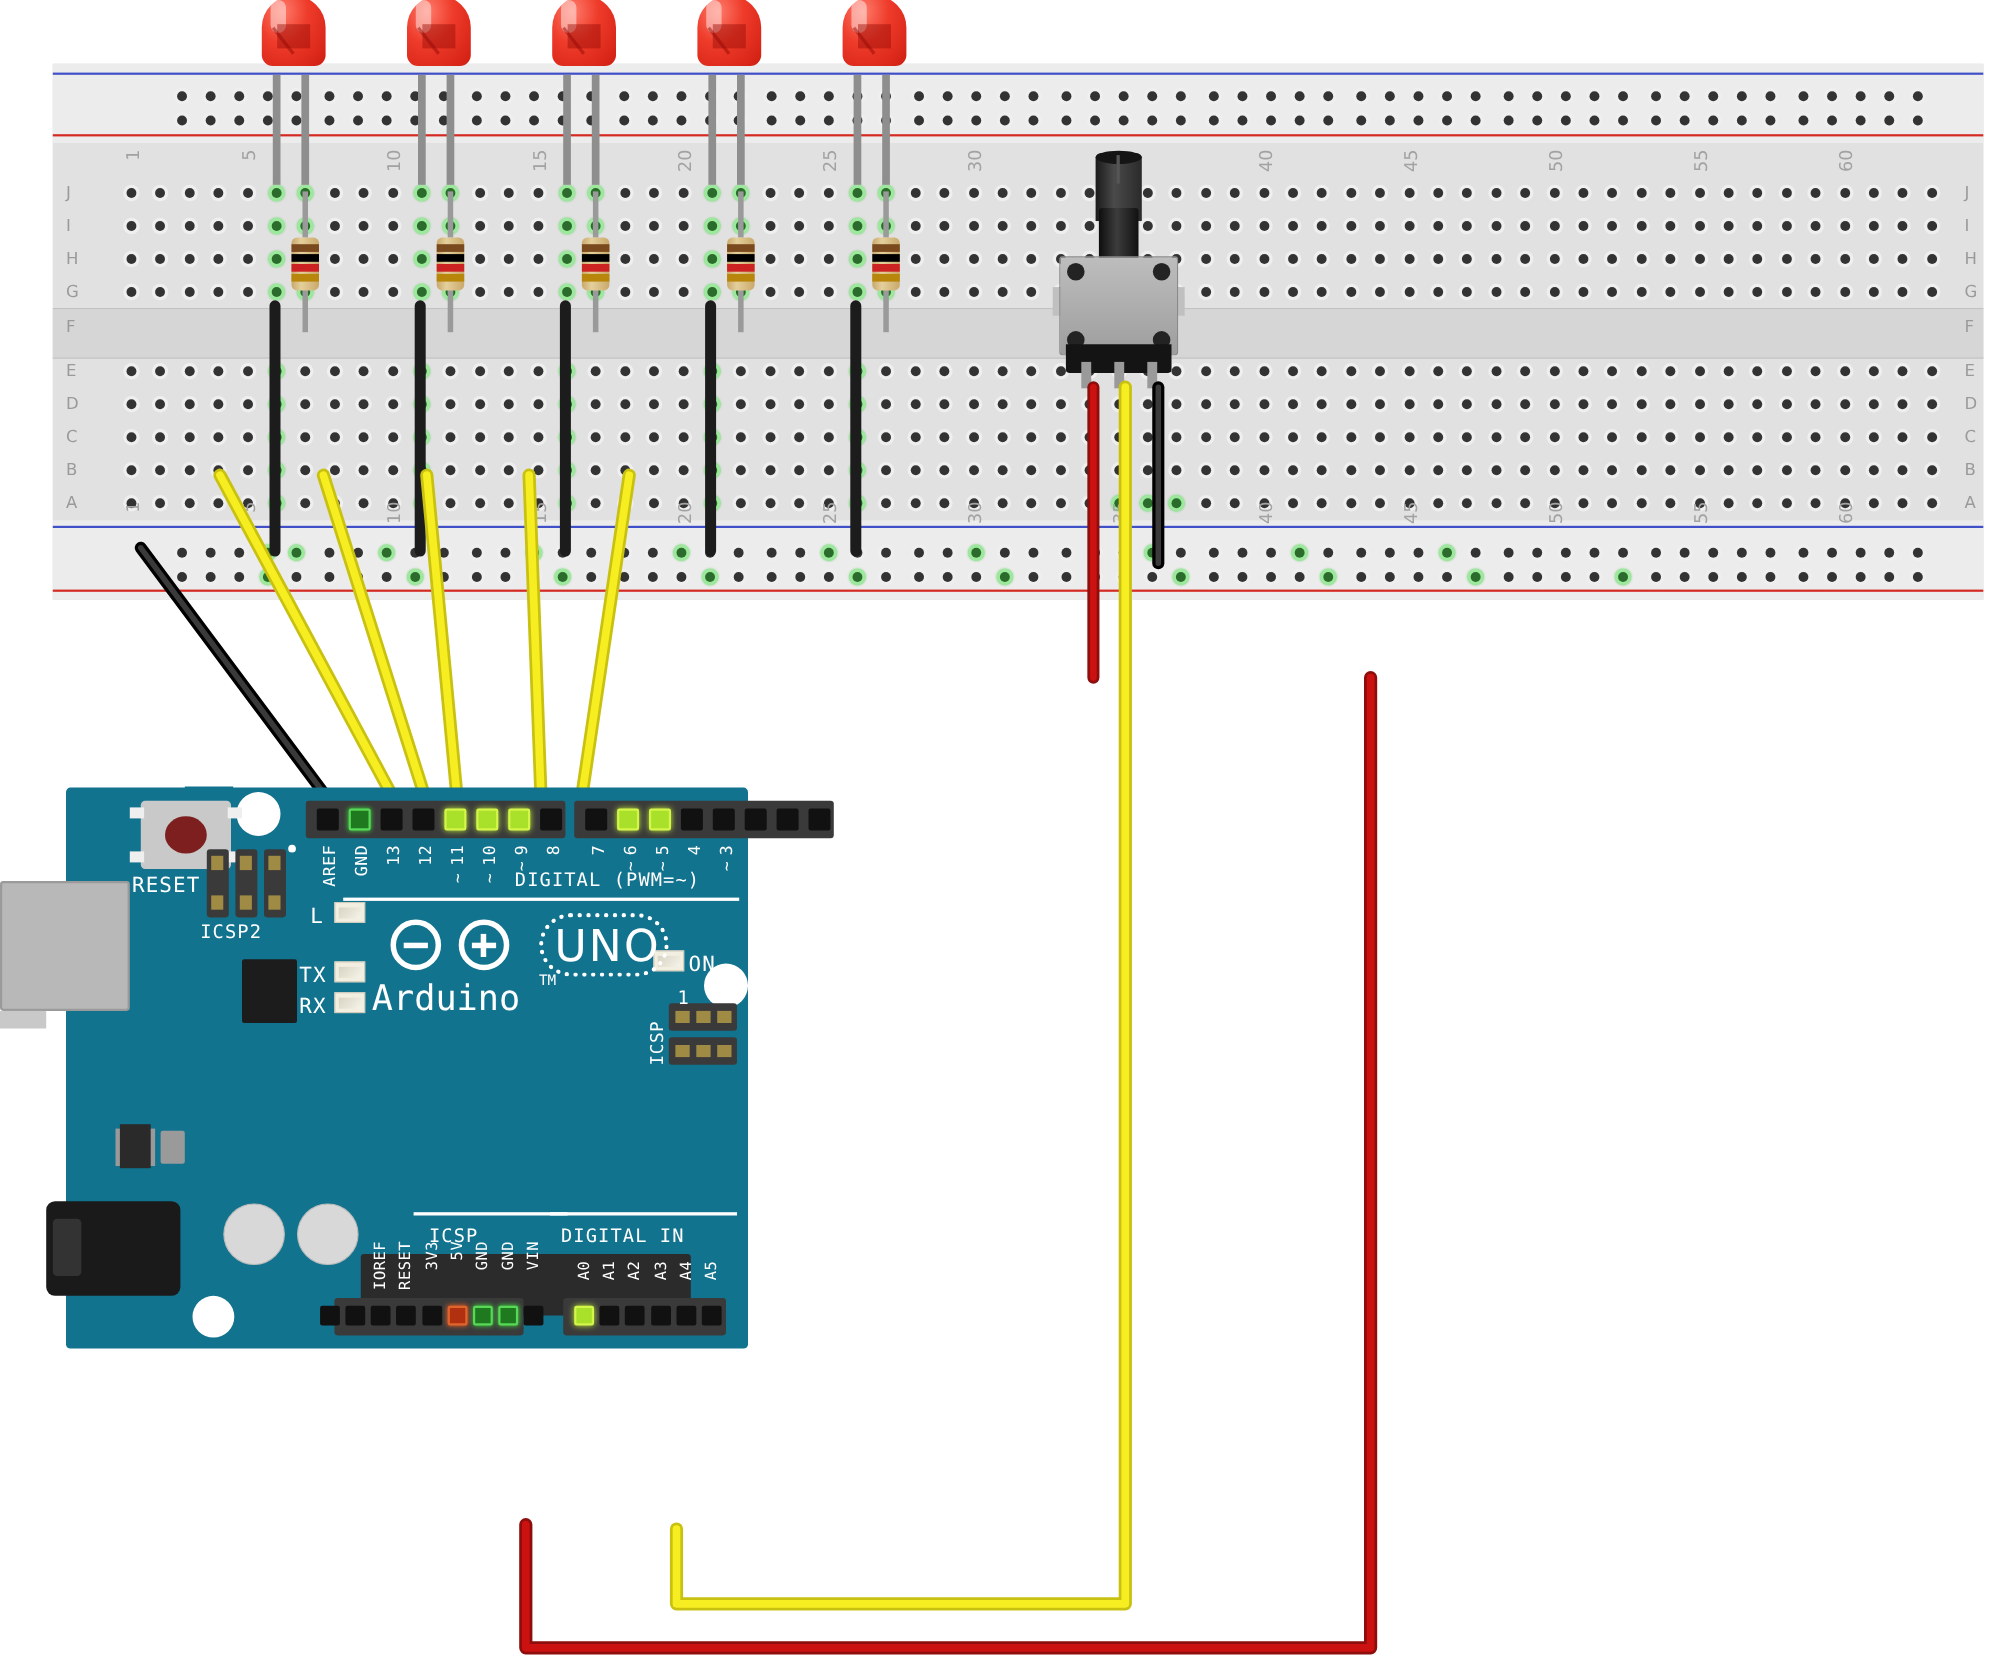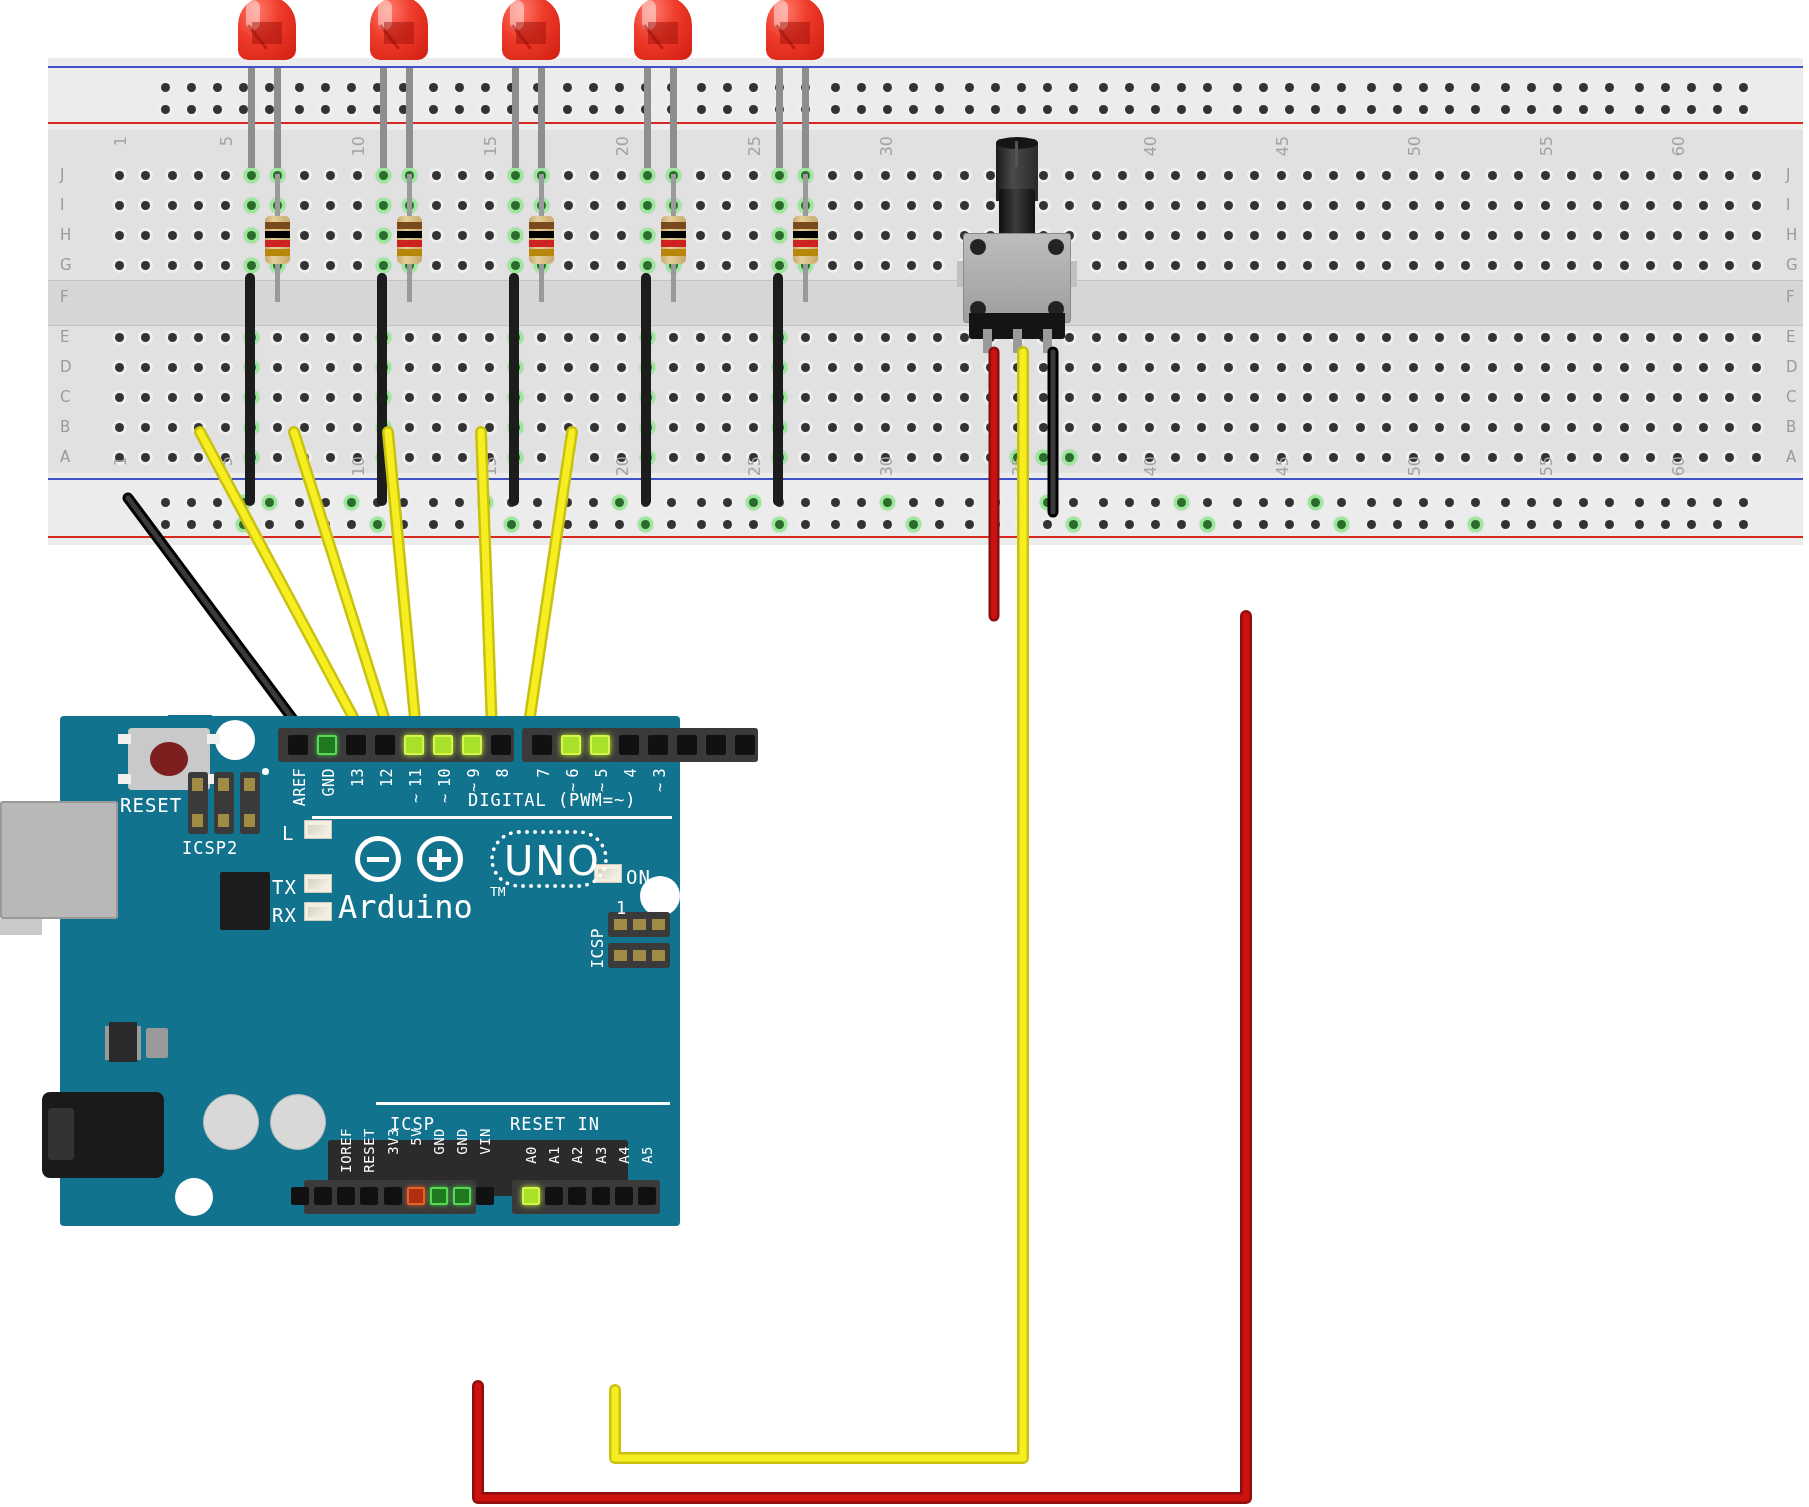--- a/index.html
+++ b/index.html
@@ -2988,17 +2988,17 @@
         <div class="hpin" style="left: 578px; top: 471px; width: 18px; height: 18px;"></div>
       </div>
     <div id="ana-labels">
         <div class="plabel" style="left: 463px; top: 430px; font-size: 14px;">A0</div>
         <div class="plabel" style="left: 486.2px; top: 430px; font-size: 14px;">A1</div>
         <div class="plabel" style="left: 509.4px; top: 430px; font-size: 14px;">A2</div>
         <div class="plabel" style="left: 532.6px; top: 430px; font-size: 14px;">A3</div>
         <div class="plabel" style="left: 555.8px; top: 430px; font-size: 14px;">A4</div>
         <div class="plabel" style="left: 579px; top: 430px; font-size: 14px;">A5</div>
       </div>
-    <div class="btxt" style="left:450px;top:398px;font-size:17px;">RESET IN</div>
+    <div class="btxt" style="left:450px;top:398px;font-size:17px;">DIGITAL IN</div>
     <div class="wline" style="left:440px;top:386px;width:170px;"></div>
 
   </div>
 </div>
 
 </body></html>

